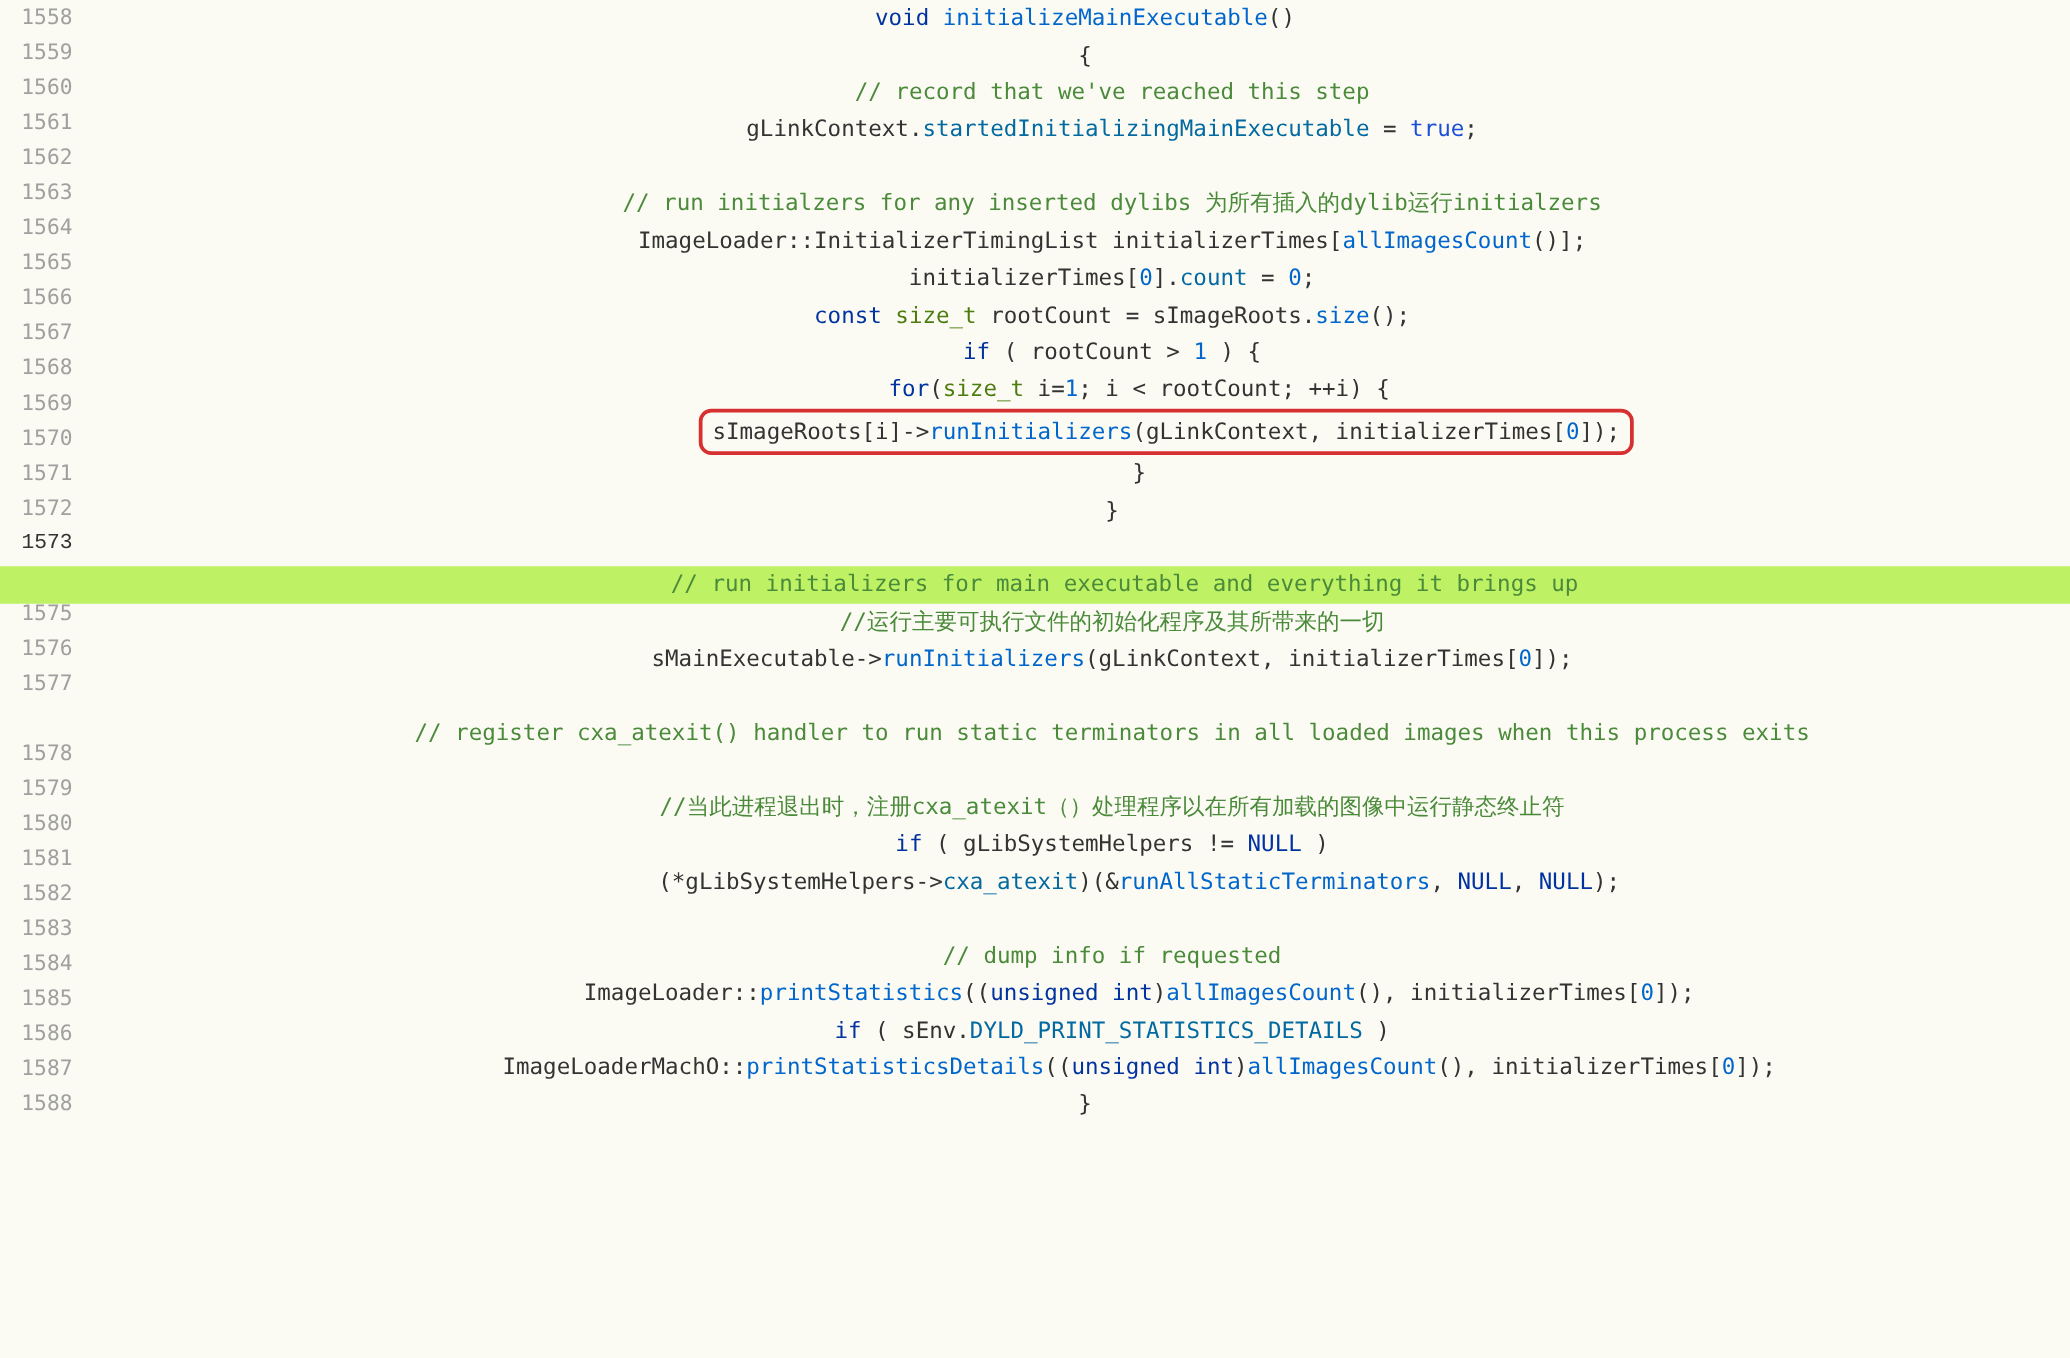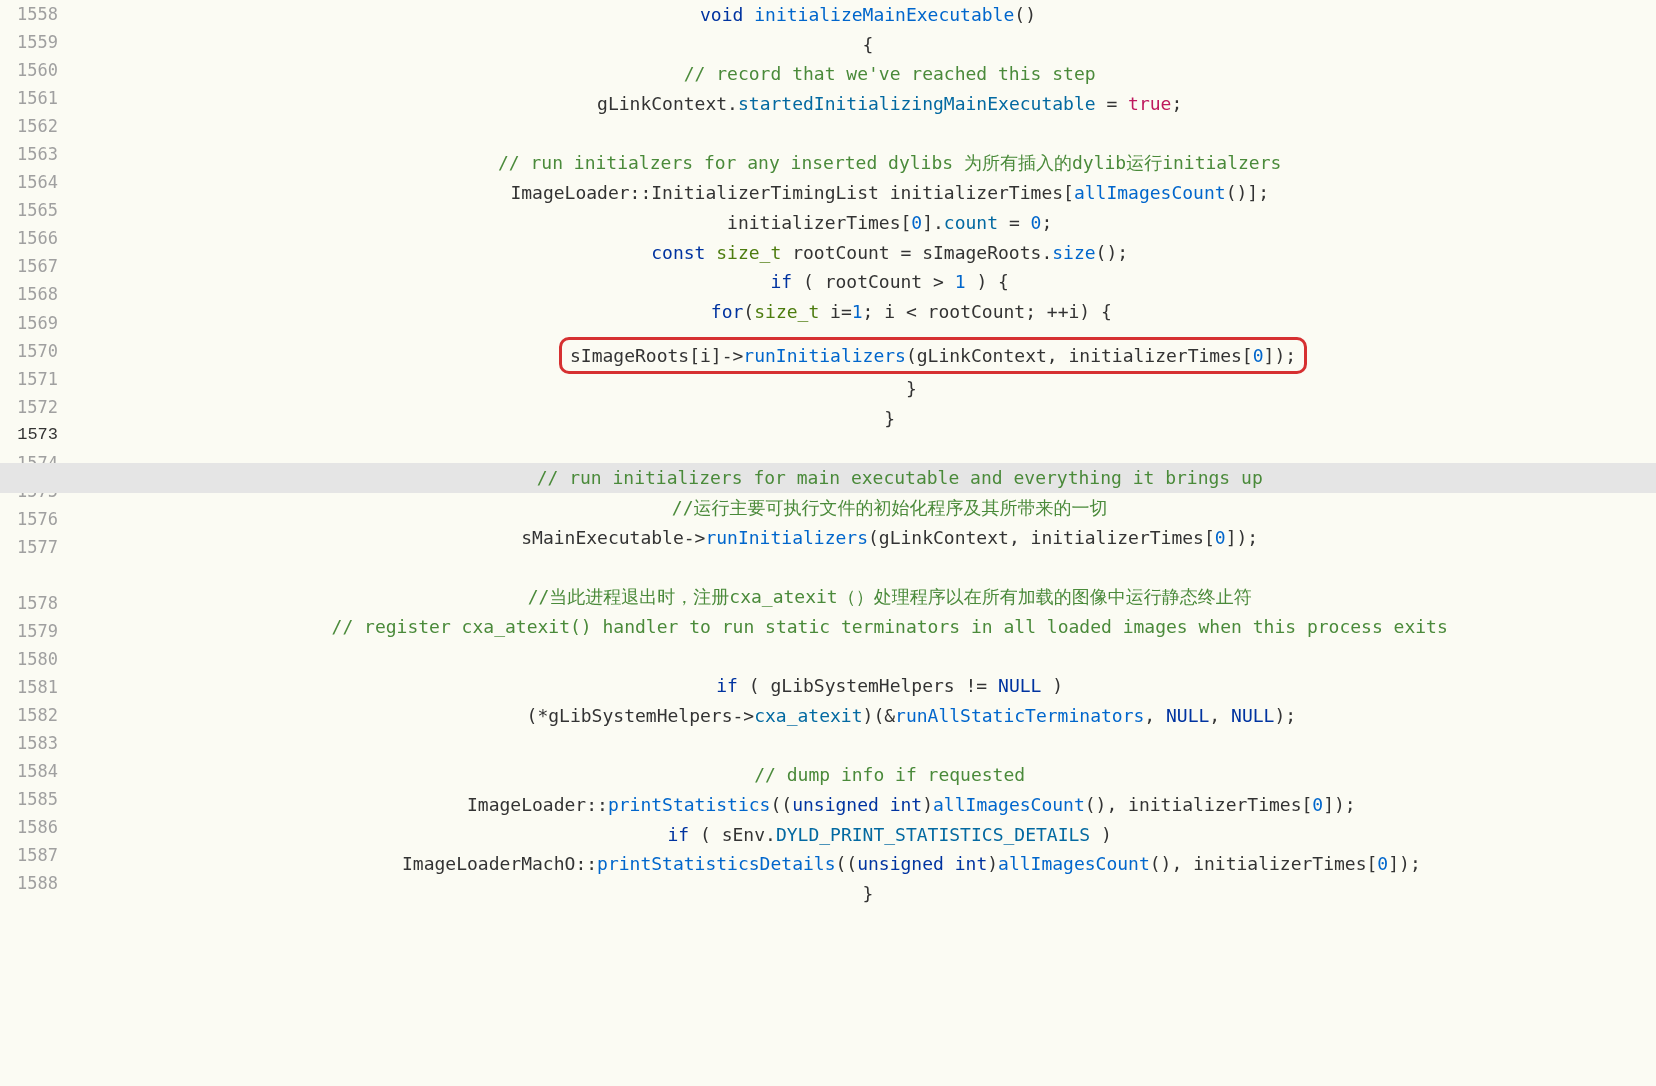--- a/index.html
+++ b/index.html
@@ -37,37 +37,36 @@
     .code {
       flex: 1;
       padding-left: 8px;
     }
     .code-line {
       white-space: pre-wrap;
       min-height: 1.65em;
       text-align: center;
     }
     .code-line.highlighted {
-      background: #e5e5e5;
+      background: #bef264;
       margin-left: -80px;
       padding-left: 100px;
     }
     .kw { color: #0033a0; font-weight: 500; }
     .fn { color: #0066cc; }
     .comment { color: #4a8a3a; }
     .type { color: #4d7c0f; }
     .num { color: #0066cc; }
     .prop { color: #0369a1; }
-    .bool { color: #be185d; font-weight: 500; }
+    .bool { color: #1d4ed8; font-weight: 500; }
     .redbox {
       border: 3px solid #d63031;
       border-radius: 10px;
       padding: 1px 8px;
       display: inline-block;
-      margin-top: 10px;
     }
   </style>
 </head>
 <body>
 
 <div class="editor">
   <div class="gutter">
     <div class="line-num">1558</div>
     <div class="line-num">1559</div>
     <div class="line-num">1560</div>
@@ -114,22 +113,22 @@
     <div class="code-line"><span class="kw">    if</span><span> ( rootCount &gt; </span><span class="num">1</span><span> ) {</span></div>
     <div class="code-line"><span class="kw">        for</span><span>(</span><span class="type">size_t</span><span> i=</span><span class="num">1</span><span>; i &lt; rootCount; ++i) {</span></div>
     <div class="code-line"><span>            </span><span class="redbox"><span>sImageRoots[i]-&gt;</span><span class="fn">runInitializers</span><span>(gLinkContext, initializerTimes[</span><span class="num">0</span><span>]);</span></span></div>
     <div class="code-line"><span>        }</span></div>
     <div class="code-line"><span>    }</span></div>
     <div class="code-line"><span></span></div>
     <div class="code-line highlighted"><span class="comment">    // run initializers for main executable and everything it brings up</span></div>
     <div class="code-line"><span class="comment">    //运行主要可执行文件的初始化程序及其所带来的一切</span></div>
     <div class="code-line"><span>    sMainExecutable-&gt;</span><span class="fn">runInitializers</span><span>(gLinkContext, initializerTimes[</span><span class="num">0</span><span>]);</span></div>
     <div class="code-line"><span></span></div>
+    <div class="code-line" style="height:3.3em"><span class="comment">    // register cxa_atexit() handler to run static terminators in all loaded images when this process exits</span></div>
     <div class="code-line"><span class="comment">    //当此进程退出时，注册cxa_atexit（）处理程序以在所有加载的图像中运行静态终止符</span></div>
-    <div class="code-line" style="height:3.3em"><span class="comment">    // register cxa_atexit() handler to run static terminators in all loaded images when this process exits</span></div>
     <div class="code-line"><span class="kw">    if</span><span> ( gLibSystemHelpers != </span><span class="kw">NULL</span><span> )</span></div>
     <div class="code-line"><span>        (*gLibSystemHelpers-&gt;</span><span class="prop">cxa_atexit</span><span>)(&amp;</span><span class="fn">runAllStaticTerminators</span><span>, </span><span class="kw">NULL</span><span>, </span><span class="kw">NULL</span><span>);</span></div>
     <div class="code-line"><span></span></div>
     <div class="code-line"><span class="comment">    // dump info if requested</span></div>
     <div class="code-line"><span>        ImageLoader::</span><span class="fn">printStatistics</span><span>((</span><span class="kw">unsigned int</span><span>)</span><span class="fn">allImagesCount</span><span>(), initializerTimes[</span><span class="num">0</span><span>]);</span></div>
     <div class="code-line"><span class="kw">    if</span><span> ( sEnv.</span><span class="prop">DYLD_PRINT_STATISTICS_DETAILS</span><span> )</span></div>
     <div class="code-line"><span>        ImageLoaderMachO::</span><span class="fn">printStatisticsDetails</span><span>((</span><span class="kw">unsigned int</span><span>)</span><span class="fn">allImagesCount</span><span>(), initializerTimes[</span><span class="num">0</span><span>]);</span></div>
     <div class="code-line"><span>}</span></div>
     <div class="code-line"><span></span></div>
   </div>

